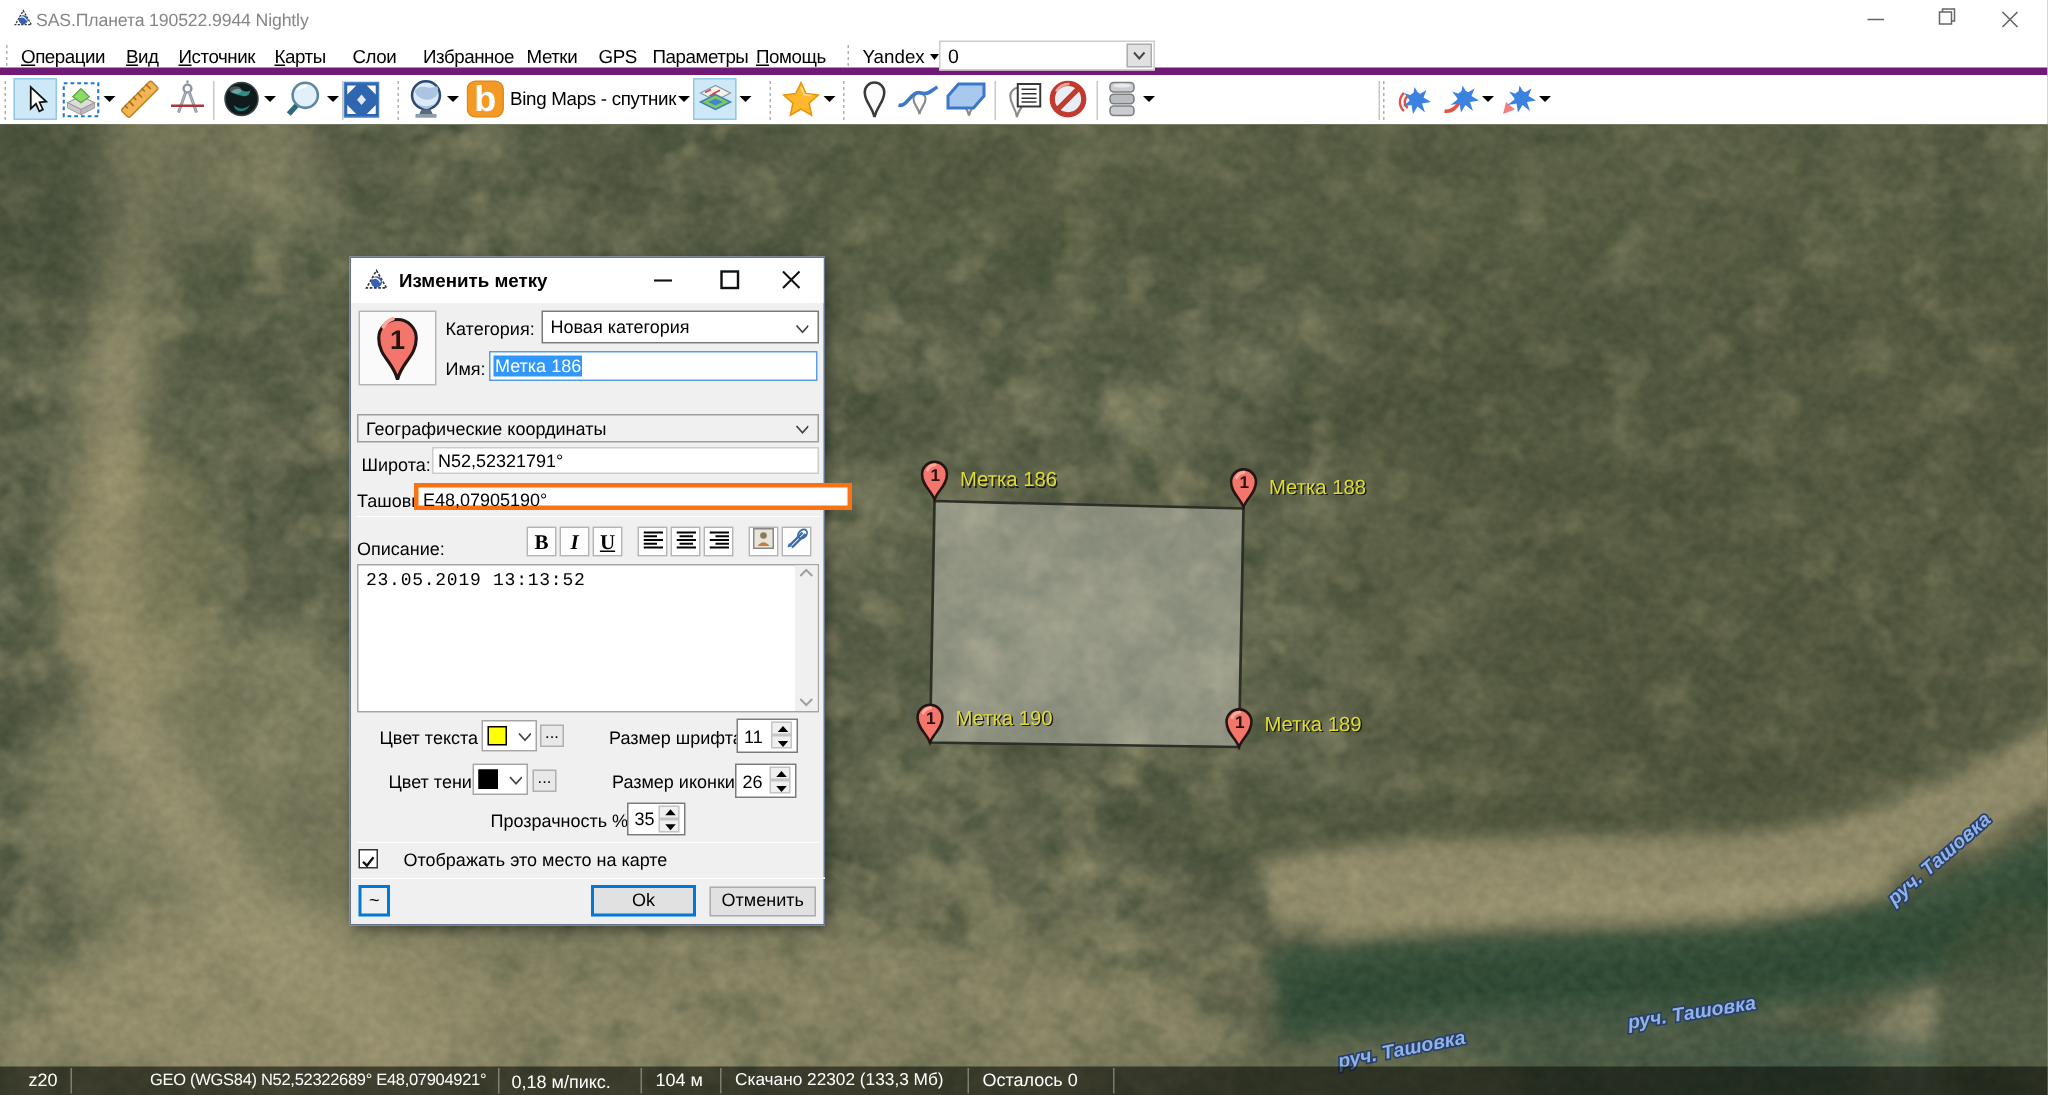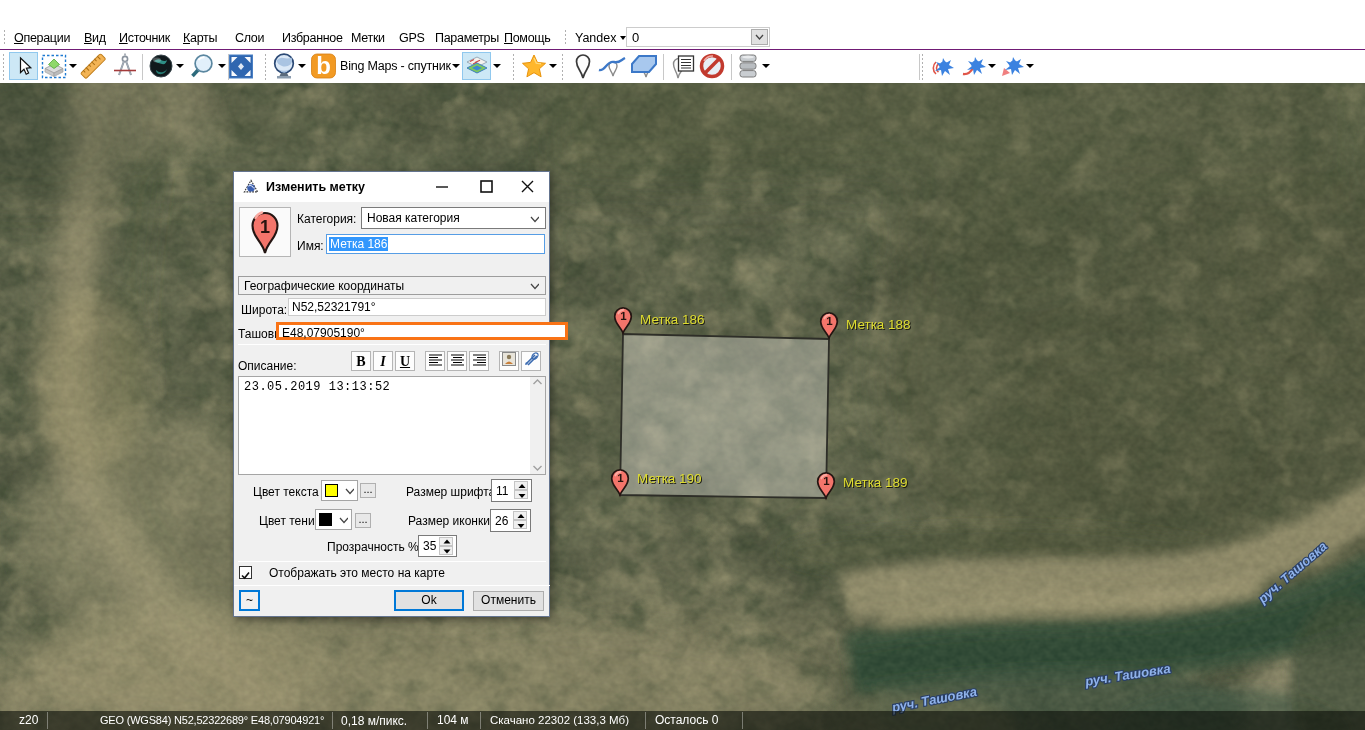--- a/index.html
+++ b/index.html
@@ -3,21 +3,21 @@
 <meta charset="utf-8">
 <style>
   * { margin:0; padding:0; box-sizing:border-box; }
   html,body { width:1365px; height:730px; overflow:hidden; font-family:"Liberation Sans", sans-serif; }
   #app { position:relative; width:1365px; height:730px; background:#fff; }
   
   #titlebar { position:absolute; left:0; top:0; width:1365px; height:26px; background:#fff; }
   #title-text { position:absolute; left:24px; top:6px; font-size:11.8px; letter-spacing:-0.1px; color:#868686; }
   .winbtn { position:absolute; top:0; width:45px; height:26px; color:#666; text-align:center; }
   
-  #menubar { position:absolute; left:0; top:26px; width:1365px; height:24px; background:#fff; border-bottom:1px solid #701a75; }
+  #menubar { position:absolute; left:0; top:26px; width:1365px; height:24px; background:#fff; border-bottom:5px solid #701a75; }
   .menu-item { position:absolute; top:5px; font-size:12.5px; letter-spacing:-0.3px; color:#000; }
   .menu-item u { text-decoration:underline; }
   
   #toolbar { position:absolute; left:0; top:51px; width:1365px; height:32px; background:#fff; }
   .tbtn { position:absolute; top:1px; height:28px; }
   .sep { position:absolute; top:3px; width:1px; height:26px; background:#c8c8c8; }
   .dotsep { position:absolute; top:3px; width:2px; height:26px;
      background-image:repeating-linear-gradient(to bottom,#b0b0b0 0 2px, transparent 2px 4px); background-size:2px 4px; width:1px;}
   .caret { position:absolute; top:13px; width:0; height:0; border-left:4px solid transparent; border-right:4px solid transparent; border-top:4px solid #000; }
   .tbtext { position:absolute; top:8px; font-size:12.5px; letter-spacing:-0.2px; color:#000; }
@@ -37,20 +37,38 @@
   .groove { position:absolute; height:1px; background:#cfcfcf; border-bottom:1px solid #fff; }
   .fmt { position:absolute; top:179px; width:20px; height:20px; background:#fdfdfd; border:1px solid #b5b5b5; text-align:center; font-size:14px; line-height:18px; }
   .spin { position:absolute; right:1px; top:1px; width:16px; display:flex; flex-direction:column; }
   .spin svg { background:#f0f0f0; border:1px solid #c5c5c5; margin-bottom:0px; height:9px; }
   .btn { position:absolute; background:#e1e1e1; border:1px solid #adadad; font-size:12px; color:#000; text-align:center; line-height:16px; }
 </style>
 </head>
 <body>
 <div id="app">
 
+  <div id="titlebar">
+    <svg style="position:absolute;left:9px;top:6px" width="13" height="13" viewBox="0 0 18 18">
+      <path d="M9 1.5 L16.5 14.5 L1.5 14.5 Z" fill="#fff" stroke="#333" stroke-width="1.2" stroke-dasharray="2 1.2"></path>
+      <circle cx="9" cy="10" r="4.2" fill="#3a5fb0"></circle>
+      <path d="M6 8 q2 -1.5 4 0 q1.5 1 2 2.5" stroke="#fff" stroke-width="1" fill="none"></path>
+    </svg>
+    <div id="title-text">SAS.Планета 190522.9944 Nightly</div>
+    <div class="winbtn" style="left:1228px"><svg width="45" height="26">
+          <line x1="17" y1="13" x2="28" y2="13" stroke="#666" stroke-width="1"></line>
+        </svg></div>
+    <div class="winbtn" style="left:1273px"><svg width="45" height="26">
+          <rect x="20" y="8" width="8" height="8" fill="none" stroke="#666"></rect>
+          <path d="M22 8 v-2 h8 v8 h-2" fill="none" stroke="#666"></path>
+        </svg></div>
+    <div class="winbtn" style="left:1318px"><svg width="45" height="26">
+          <path d="M17 8 l10 10 M27 8 l-10 10" stroke="#666" stroke-width="1.1"></path>
+        </svg></div>
+  </div>
 
   <div id="menubar">
     <div style="position:absolute;left:4px;top:4px;width:1px;height:16px;background-image:repeating-linear-gradient(to bottom,#b0b0b0 0 2px, transparent 2px 4px)"></div>
     <div style="position:absolute;left:565px;top:4px;width:1px;height:16px;background-image:repeating-linear-gradient(to bottom,#b0b0b0 0 2px, transparent 2px 4px)"></div>
     <div class="menu-item" style="left:14px"><u>О</u>перации</div>
     <div class="menu-item" style="left:84px"><u>В</u>ид</div>
     <div class="menu-item" style="left:119px"><u>И</u>сточник</div>
     <div class="menu-item" style="left:183px"><u>К</u>арты</div>
     <div class="menu-item" style="left:235px">Слои</div>
     <div class="menu-item" style="left:282px">Избранное</div>

